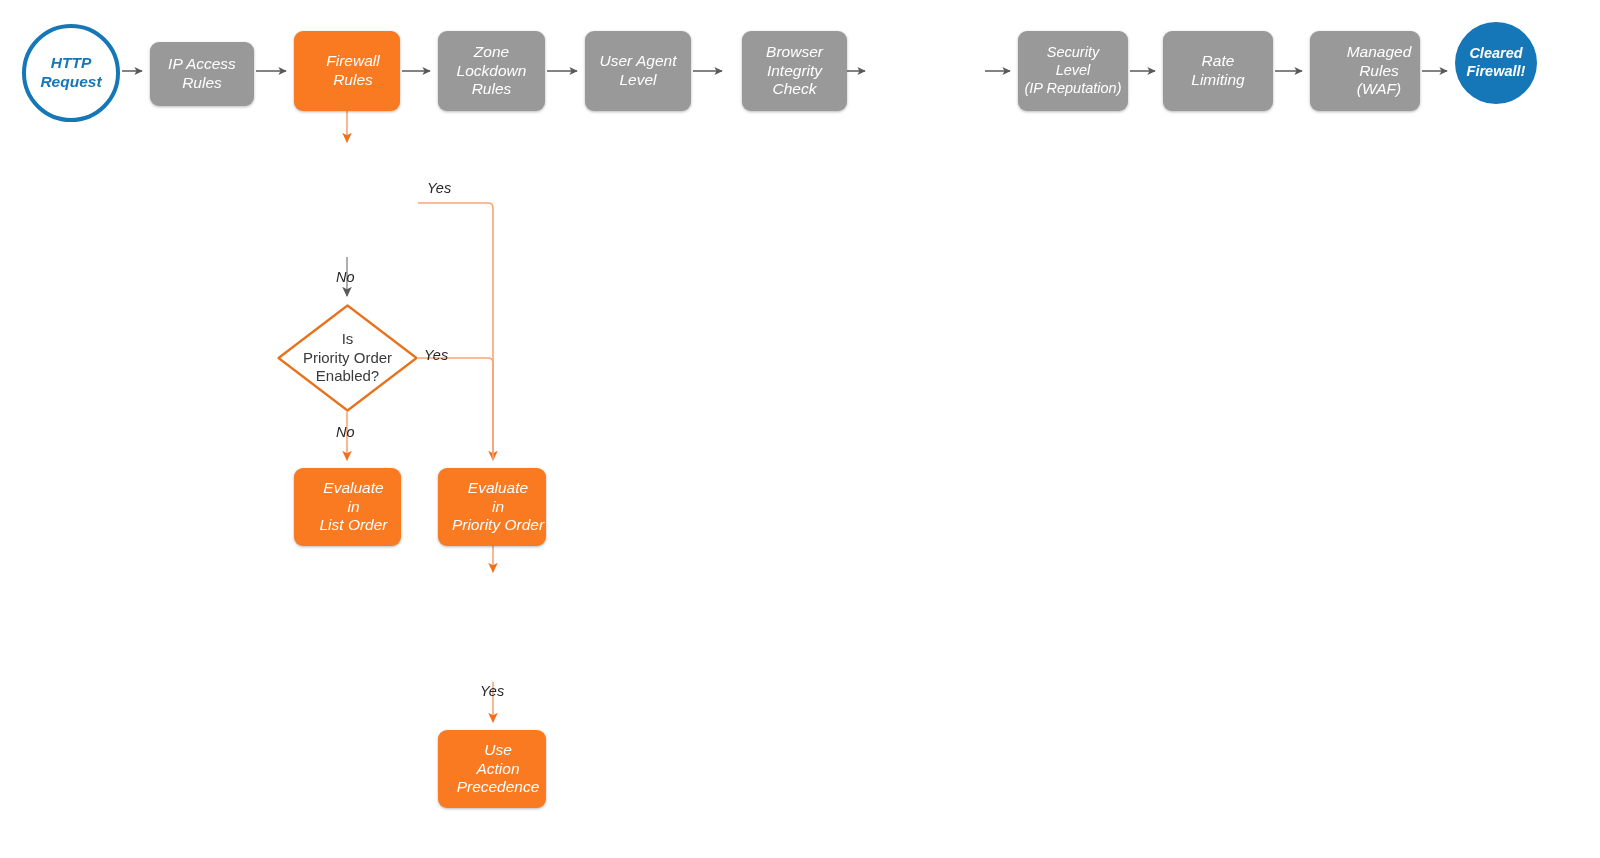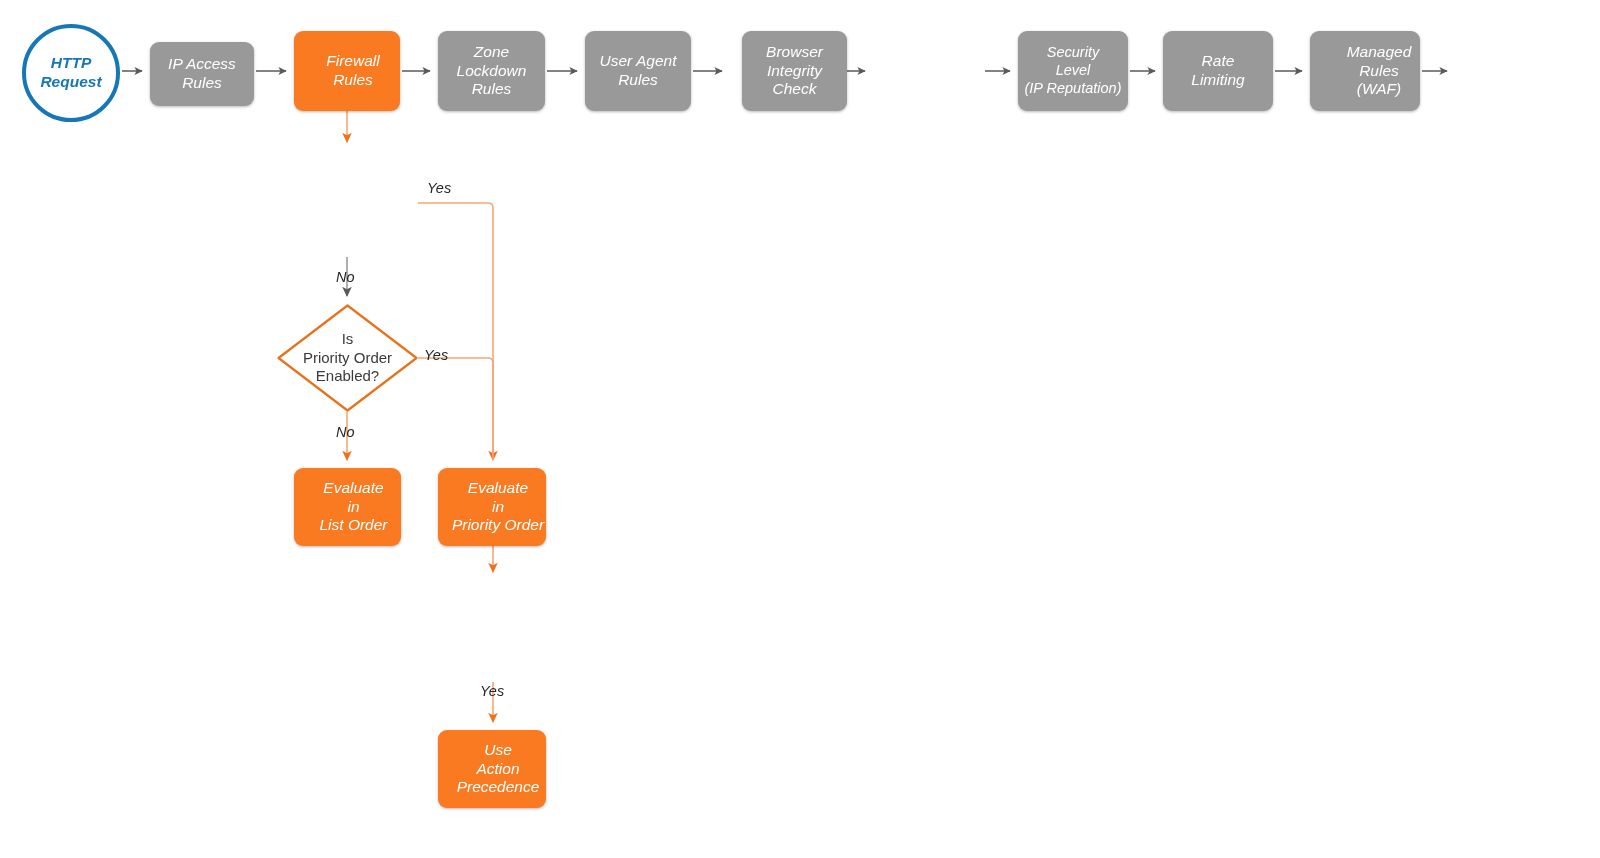--- a/index.html
+++ b/index.html
@@ -144,32 +144,34 @@
   <div class="node term outline" style="left:22px;  top:24px;  width:98px;  height:98px;">HTTP
 Request</div>
   <div class="node proc gray" style="left:150px; top:42px;  width:104px; height:64px;">IP Access
 Rules</div>
   <div class="node proc orange" style="left:294px; top:31px; width:106px; height:80px;">Firewall
 Rules</div>
   <div class="node proc gray" style="left:438px; top:31px;  width:107px; height:80px;">Zone
 Lockdown
 Rules</div>
   <div class="node proc gray" style="left:585px; top:31px;  width:106px; height:80px;">User Agent
-Rules</div>
+Level</div>
   <div class="node proc gray" style="left:730px; top:31px;  width:105px; height:80px;margin-left:12px;">Browser
 Integrity
 Check</div>
   <div class="node proc gray" style="left:1018px; top:31px; width:110px; height:80px; font-size:14.5px;">Security
 Level
 (IP Reputation)</div>
   <div class="node proc gray" style="left:1163px; top:31px; width:110px; height:80px;">Rate
 Limiting</div>
   <div class="node proc gray" style="left:1310px; top:31px; width:110px; height:80px;padding-left:28px;">Managed
 Rules
 (WAF)</div>
+  <div class="node term filled" style="left:1455px; top:22px; width:82px; height:82px; font-size:14.5px;">Cleared
+Firewall!</div>
 
 
   <div class="diamond-wrap" style="left:277px; top:304px; width:141px; height:108px;">
     <svg width="141" height="108" viewBox="0 0 141 108" xmlns="http://www.w3.org/2000/svg">
       <path d="M70.5,1.5 L139.5,54 L70.5,106.5 L1.5,54 Z" fill="#ffffff" stroke="#e8721c" stroke-width="2.2" stroke-linejoin="round"></path>
     </svg>
     <div class="diamond-label">Is
 Priority Order
 Enabled?</div>
   </div>

